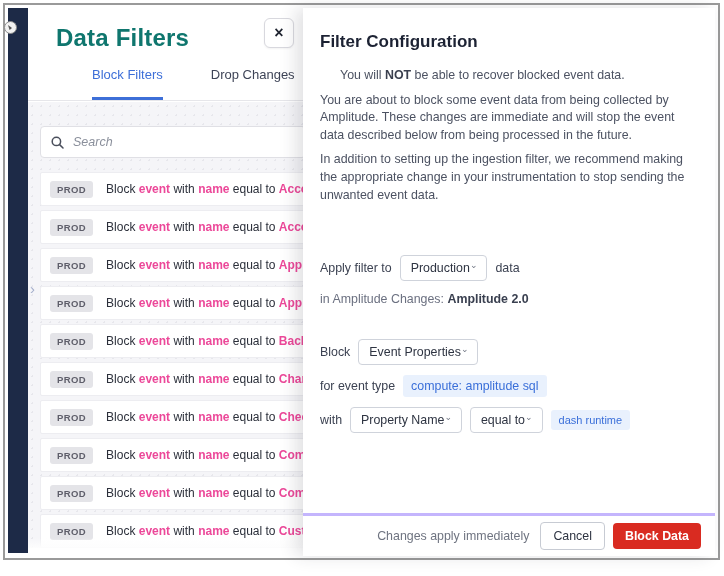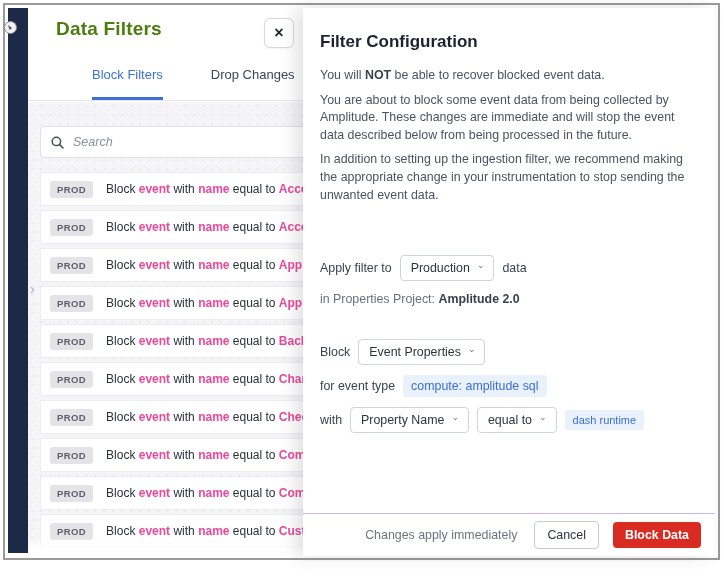--- a/index.html
+++ b/index.html
@@ -14,22 +14,22 @@
              background:#1d2a47; }
   .cursor-badge { position:absolute; left:-4px; top:13px; width:13px; height:13px;
                   border-radius:50%; background:#f2f2f2; border:1px solid #8b8b8b; }
   .cursor-badge::after { content:""; position:absolute; left:3px; top:3px; width:4px;
                   height:5px; background:#555; clip-path:polygon(0 0,100% 60%,40% 100%); }
 
   
   .left-panel { position:absolute; left:23px; top:3px; width:282px; height:540px;
                 background:#fff; }
   .lp-header { position:relative; height:93px; border-bottom:1px solid #e6e6ea; background:#fff; }
-  .lp-title { position:absolute; left:28px; top:10px; font-size:19px; font-weight:bold;
-              color:#4d7c0f; letter-spacing:.2px; }
+  .lp-title { position:absolute; left:28px; top:16px; font-size:24px; font-weight:bold;
+              color:#0f766e; letter-spacing:.2px; }
   .close-btn { position:absolute; right:16px; top:10px; width:30px; height:30px;
                background:#fff; border:1px solid #d8d8de; border-radius:6px;
                font-size:16px; font-weight:bold; color:#1f2430; display:flex;
                align-items:center; justify-content:center; cursor:pointer;
                box-shadow:0 1px 2px rgba(0,0,0,.05); }
   .tabs { position:absolute; left:40px; bottom:0; display:flex; gap:24px; }
   .tab { font-size:13px; padding-bottom:15px; color:#3e4457; font-weight:500; cursor:pointer;margin-left:24px; }
   .tab.active { color:#3d6fd8; border-bottom:3px solid #3d6fd8; }
 
   .list-area { position:absolute; left:0; top:94px; width:282px; height:446px;
@@ -53,40 +53,40 @@
           background:linear-gradient(rgba(245,245,248,0), #fdfdfd); pointer-events:none; }
   .collapse-chevron { position:absolute; left:25px; top:276px; font-size:15px;
           color:#a4aecb; cursor:pointer; z-index:5; line-height:1; }
 
   
   .right-panel { position:absolute; left:298px; top:3px; width:412px; height:548px;
                  background:#fff; box-shadow:-7px 0 16px rgba(40,40,60,.14); }
   .rp-body { position:absolute; inset:0 16px 44px 17px; overflow:hidden; }
   .rp-title { margin-top:24px; font-size:17px; font-weight:bold; color:#1c2233; }
   .para { font-size:12.4px; line-height:1.42; color:#4c5262; margin-top:7px; }
-  .para.first { margin-top:15px; }
+  .para.first { margin-top:15px;margin-left:20px; }
   .para b { color:#3a3f4e; }
 
   .row-line { display:flex; align-items:center; gap:8px; margin-top:10px;
               font-size:12.4px; color:#3c4252; }
   .row-line.apply { margin-top:51px; }
   .row-line.block { margin-top:33px; }
-  .select { display:inline-flex; align-items:flex-start; gap:7px; background:#fff;
+  .select { display:inline-flex; align-items:flex-start; background:#fff;
             border:1px solid #cfd3db; border-radius:4px; padding:5px 9px 5px 10px;
             font-size:12.4px; color:#2e3442; cursor:pointer; }
   .caret { font-size:9px; color:#707684; transform:translateY(-1px); }
   .proj-line { margin-top:11px; font-size:12.4px; color:#6b7080; }
   .proj-line b { color:#3a4050; }
   .chip { background:#e9f1fd; color:#3a6fd9; border-radius:3px; padding:4px 8px;
           font-size:12.4px; cursor:pointer; }
   .chip.small { font-size:11px; padding:4px 8px; }
 
   .rp-footer { position:absolute; left:0; right:0; bottom:0; height:43px;
-               border-top:1px solid #c4b5fd; display:flex; align-items:center;
-               justify-content:flex-end; gap:14px; padding-right:14px; background:#fff; }
+               border-top:3px solid #c4b5fd; display:flex; align-items:center;
+               justify-content:flex-end; gap:8px; padding-right:14px; background:#fff; }
   .footer-note { font-size:12.4px; color:#6f7481; margin-right:3px; }
   .btn { font-size:12.4px; border-radius:4px; padding:6px 12px; cursor:pointer; border:0; }
   .btn.cancel { background:#fff; border:1px solid #c7cbd3; color:#2e3442; }
   .btn.danger { background:#d92b21; color:#fff; font-weight:bold; }
 </style>
 </head>
 <body>
 
 <div class="frame">
 <div class="app">
@@ -182,21 +182,21 @@
 
       <div class="row-line apply">
         <span>Apply filter to</span>
         <span class="select">
           <span>Production</span>
           <span class="caret">⌄</span>
         </span>
         <span>data</span>
       </div>
 
-      <div class="proj-line"><span>in Properties Project: </span><b>Amplitude 2.0</b></div>
+      <div class="proj-line"><span>in Amplitude Changes: </span><b>Amplitude 2.0</b></div>
 
       <div class="row-line block">
         <span>Block</span>
         <span class="select">
           <span>Event Properties</span>
           <span class="caret">⌄</span>
         </span>
       </div>
 
       <div class="row-line">

